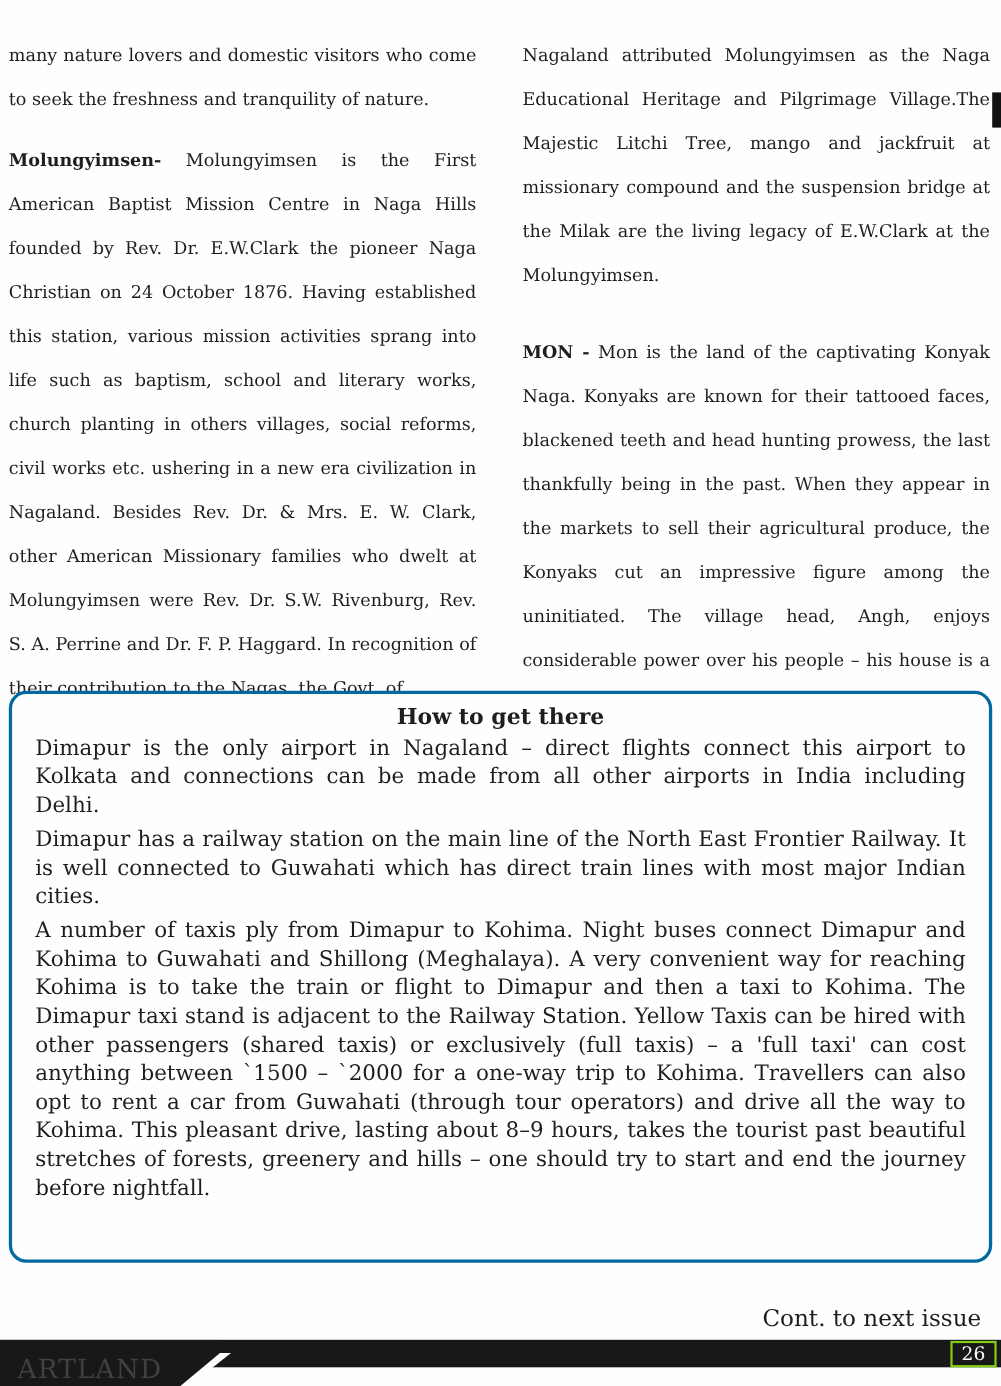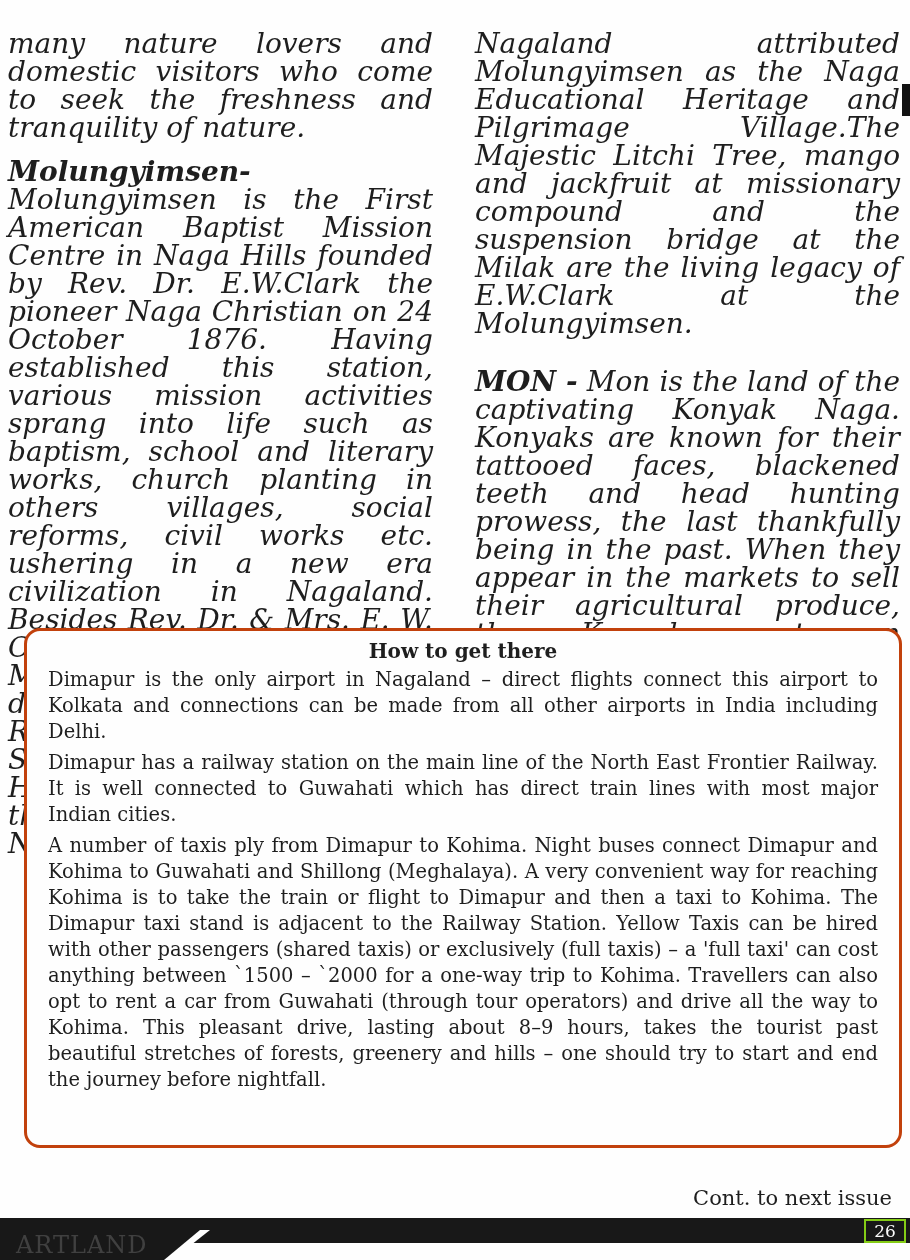--- a/index.html
+++ b/index.html
@@ -17,36 +17,35 @@
   
   .columns {
     position: absolute;
     top: 30px; left: 8px; right: 10px;
     display: flex;
     gap: 42px;
   }
   .col { flex: 1; min-width: 0; }
   .col p {
     margin: 0 0 16px 0;
-    font-size: 28px;
-    line-height: 28px;
+    font-size: 16px;
+    line-height: 40px;
     text-align: justify;
     text-justify: inter-word;
-    font-style: italic;
   }
   .col p.space-above { margin-top: 30px; }
   .lead-bold { font-weight: bold; }
 
   
   .info-box {
     position: absolute;
-    left: 24px; right: 8px; top: 628px;
+    left: 8px; right: 8px; top: 628px;
     height: 520px;
     box-sizing: border-box;
-    border: 3px solid #c2410c;
+    border: 3px solid #0369a1;
     border-radius: 16px;
     padding: 6px 21px 0 21px;
     background: #fefefe;
   }
   .info-box .box-title {
     text-align: center;
     font-weight: bold;
     font-size: 20px;
     margin: 2px 0 4px 0;
   }

